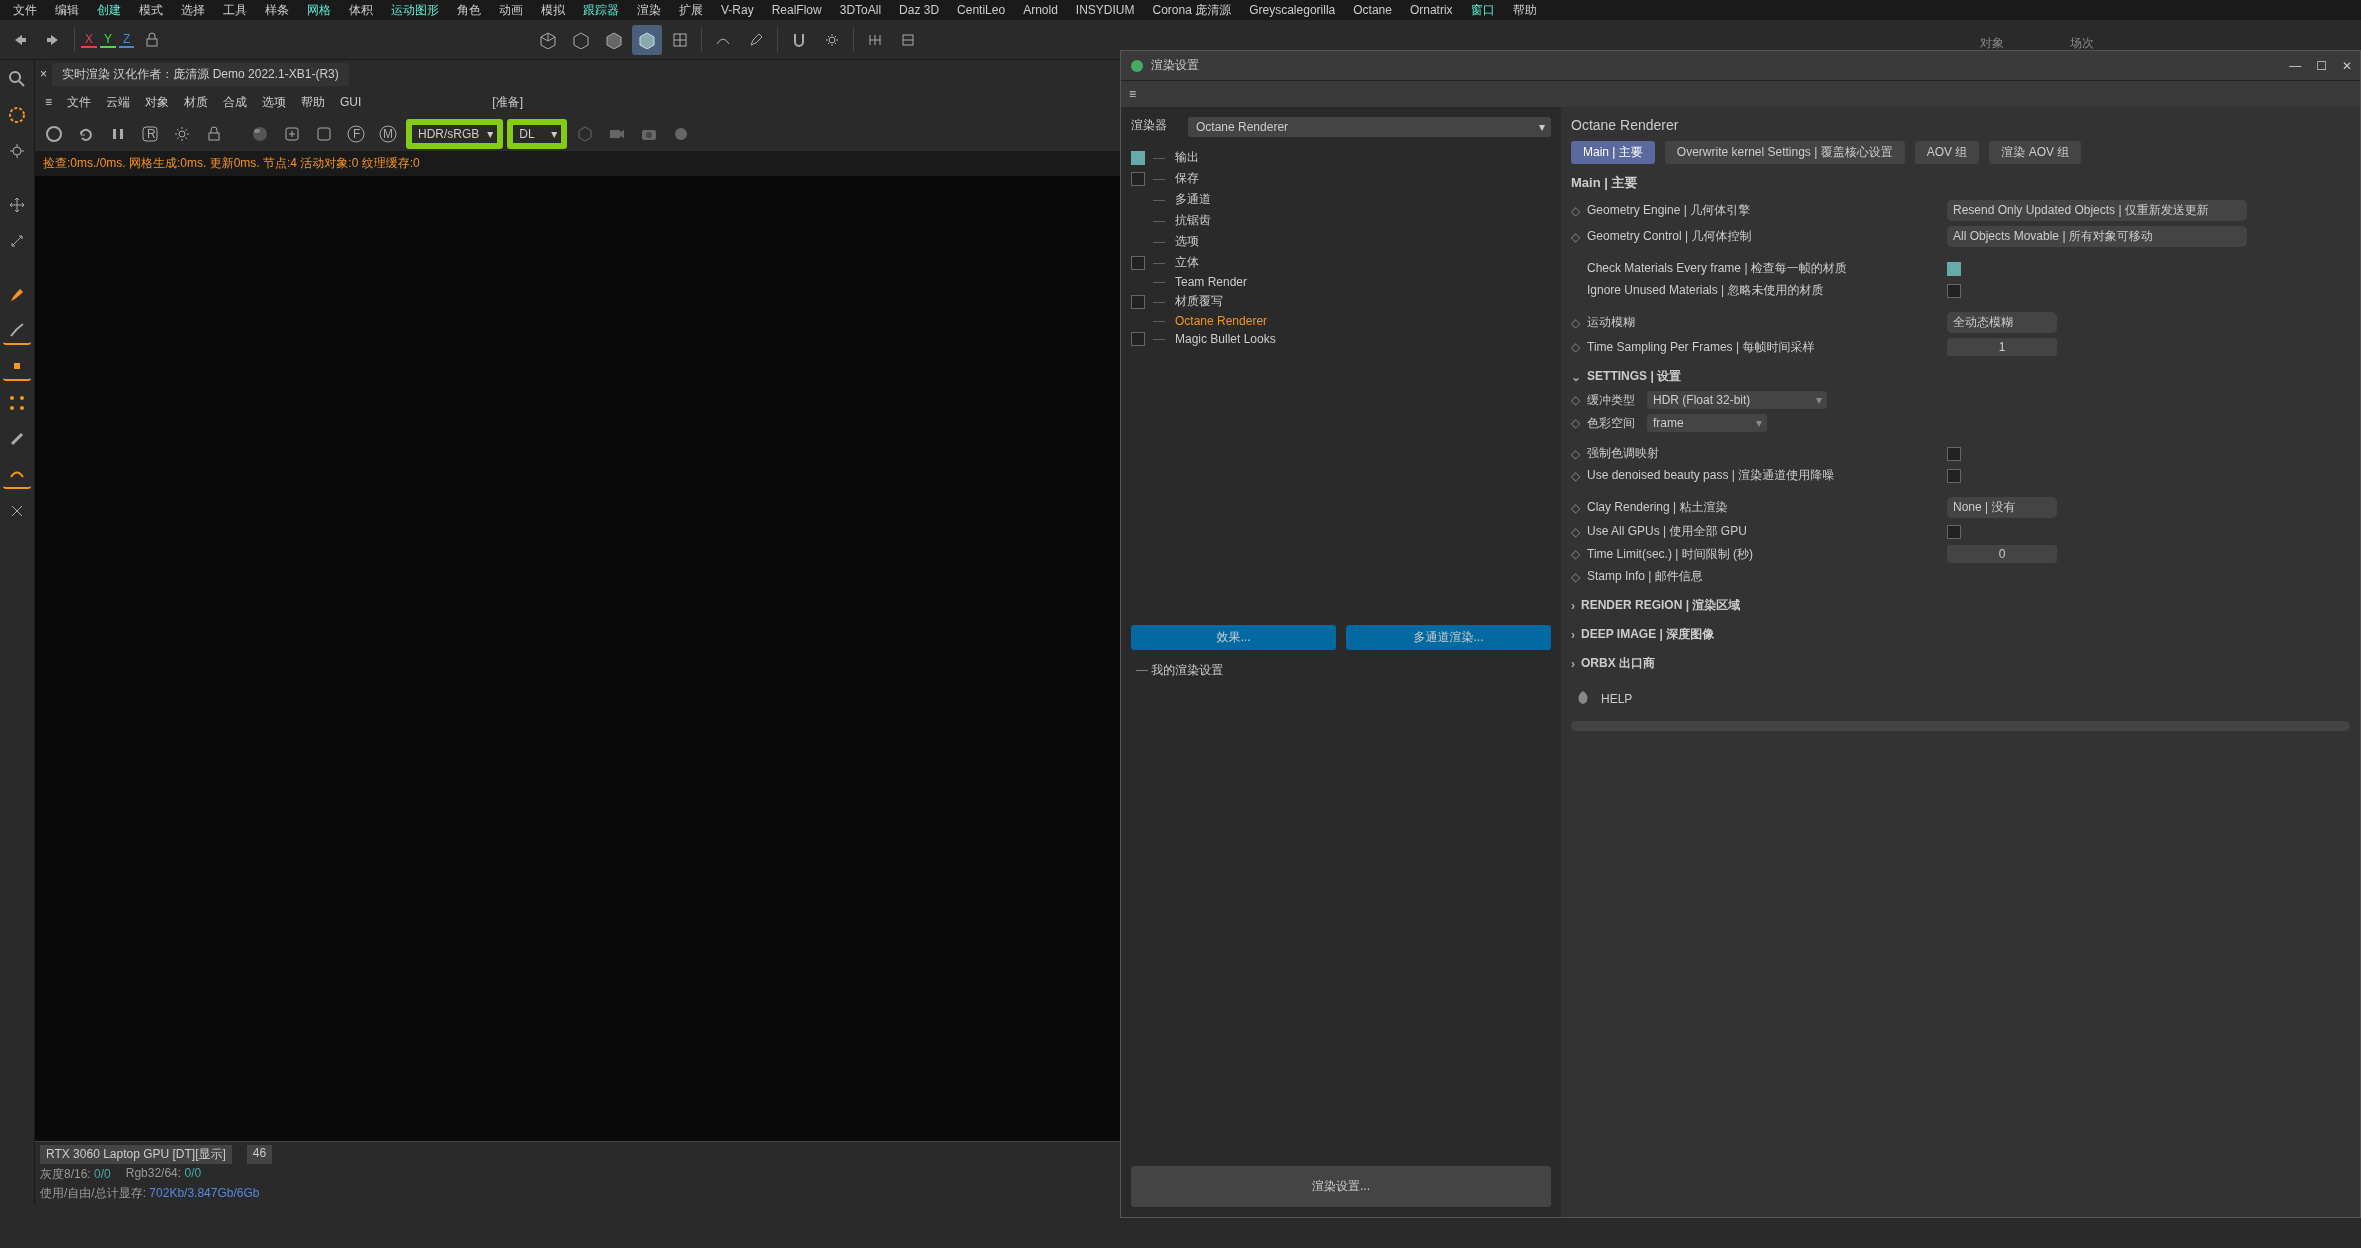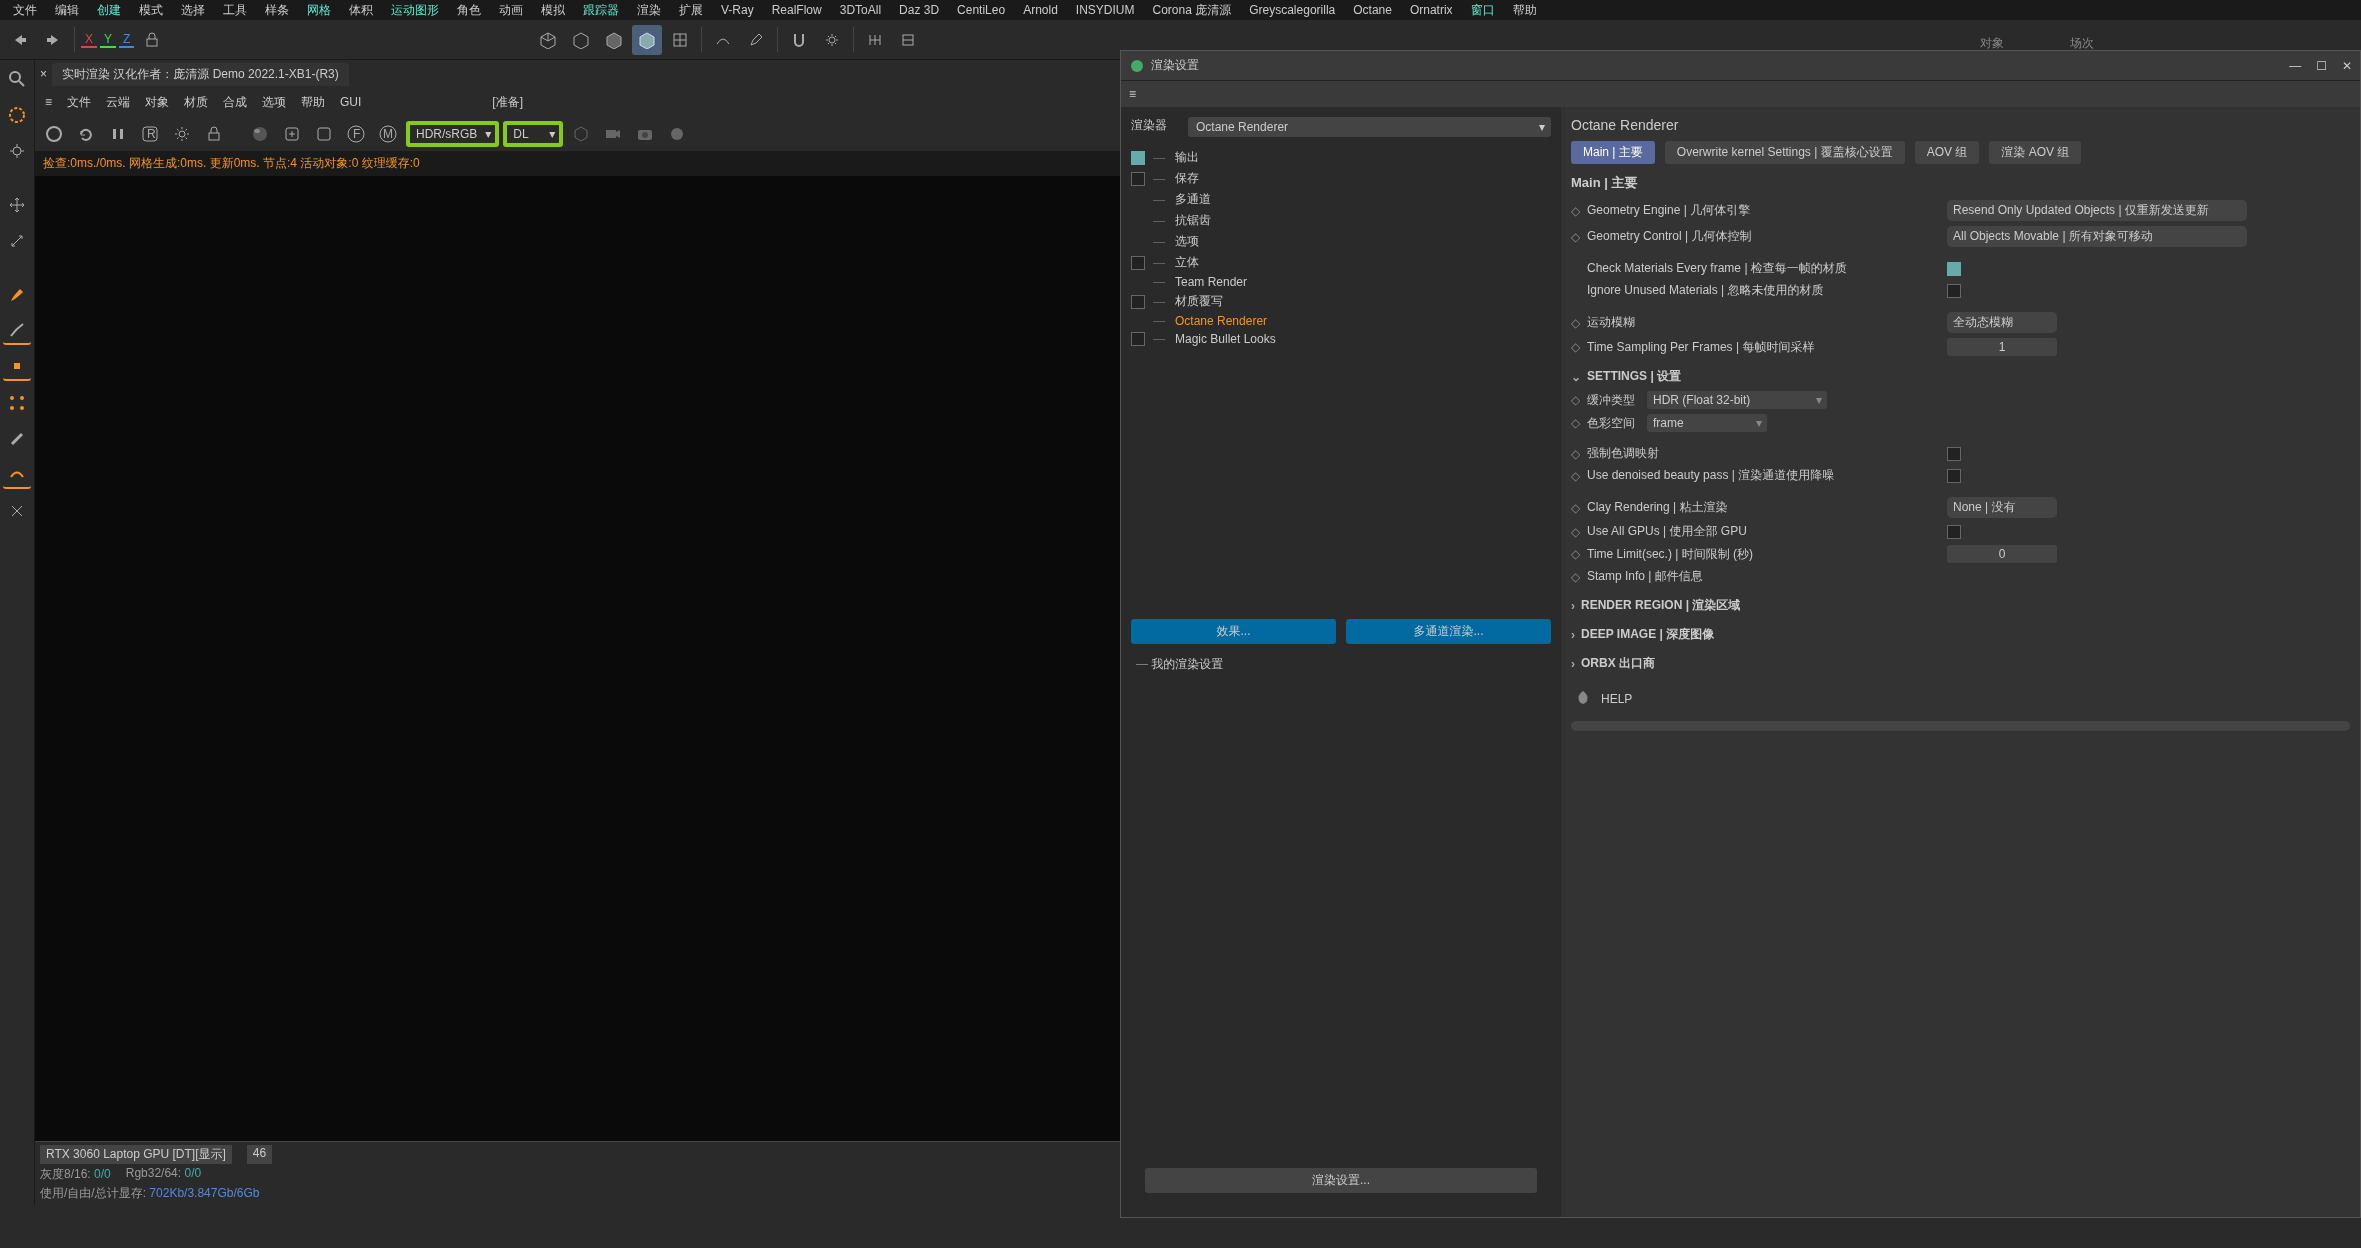--- a/index.html
+++ b/index.html
@@ -26,21 +26,21 @@
 .left-sidebar { width: 35px; background: #2a2a2a; display: flex; flex-direction: column; align-items: center; gap: 8px; padding-top: 5px; border-right: 1px solid #1a1a1a; }
 .ls-btn { width: 28px; height: 28px; display: flex; align-items: center; justify-content: center; border-radius: 3px; }
 .ls-btn.underline { border-bottom: 2px solid #f7941e; }
 
 
 .viewport-area { flex: 1; display: flex; flex-direction: column; background: #1a1a1a; min-width: 0; }
 .vp-tab-row { display: flex; align-items: center; height: 28px; background: #2a2a2a; padding: 0 5px; gap: 5px; }
 .vp-tab { padding: 3px 10px; background: #333; border-radius: 3px 3px 0 0; }
 .vp-menu-row { display: flex; align-items: center; height: 28px; background: #2a2a2a; padding: 0 10px; gap: 15px; }
 .vp-tool-row { display: flex; align-items: center; height: 35px; background: #2a2a2a; padding: 0 5px; gap: 4px; }
-.vp-sel { background: #2a2a2a; border: 4px solid #84cc16; padding: 2px 18px 2px 6px; border-radius: 3px; position: relative; }
+.vp-sel { background: #2a2a2a; border: 6px solid #84cc16; padding: 2px 18px 2px 6px; border-radius: 3px; position: relative; }
 .vp-sel::after { content: "▾"; position: absolute; right: 4px; }
 .vp-status { padding: 4px 8px; color: #f7941e; background: #1a1a1a; }
 .vp-canvas { flex: 1; background: #0a0a0a; }
 
 
 .status-bar { background: #2a2a2a; padding: 2px 5px; border-top: 1px solid #444; }
 .status-row { display: flex; gap: 15px; padding: 1px 0; }
 .status-row .lbl { color: #999; }
 .status-row .val-teal { color: #4aa; }
 .status-row .val-blue { color: #58d; }
@@ -60,21 +60,21 @@
 .rd-tree-item { display: flex; align-items: center; padding: 2px 10px; gap: 8px; }
 .rd-tree-item .cb { width: 14px; height: 14px; border: 1px solid #666; background: #222; }
 .rd-tree-item .cb.checked { background: #6aa; border-color: #6aa; }
 .rd-tree-item .cb.spacer { border: none; background: transparent; }
 .rd-tree-item .dash { color: #666; }
 .rd-tree-item .txt { padding-left: 2px; }
 .rd-tree-item.active .txt { color: #f7941e; }
 .rd-btn-row { display: flex; gap: 10px; padding: 6px 10px; }
 .rd-btn { flex: 1; text-align: center; background: #0369a1; padding: 4px; border-radius: 3px; }
 .rd-preset { padding: 6px 15px; color: #f7941e; }
-.rd-footer-btn { background: #444; margin: 24px; text-align: center; padding: 4px; border-radius: 3px; }
+.rd-footer-btn { background: #444; margin: 10px; text-align: center; padding: 12px; border-radius: 3px; }
 
 
 .rd-right { flex: 1; background: #333; padding: 10px; overflow-y: auto; }
 .rd-right h3 { font-size: 14px; font-weight: normal; margin-bottom: 8px; }
 .rd-tabs { display: flex; gap: 10px; margin-bottom: 10px; }
 .rd-tab { padding: 3px 12px; background: #444; border-radius: 3px; }
 .rd-tab.active { background: #5a6a9f; color: #fff; }
 .rd-sub { font-size: 13px; margin: 8px 0; }
 .rd-row { display: flex; align-items: center; margin-bottom: 5px; }
 .rd-row .diamond { width: 16px; color: #888; }

